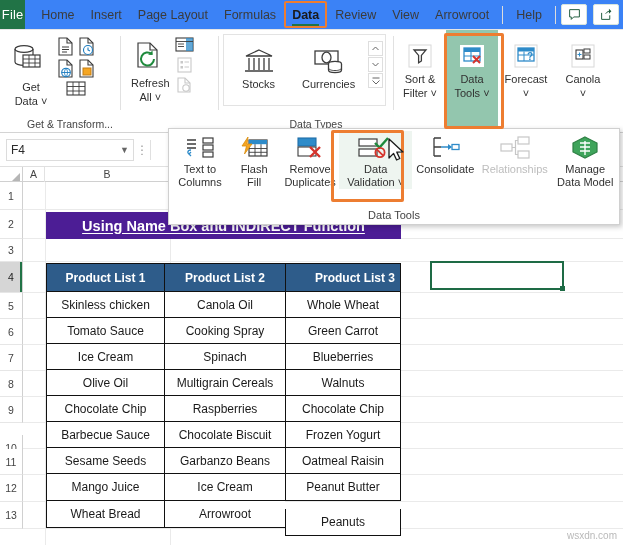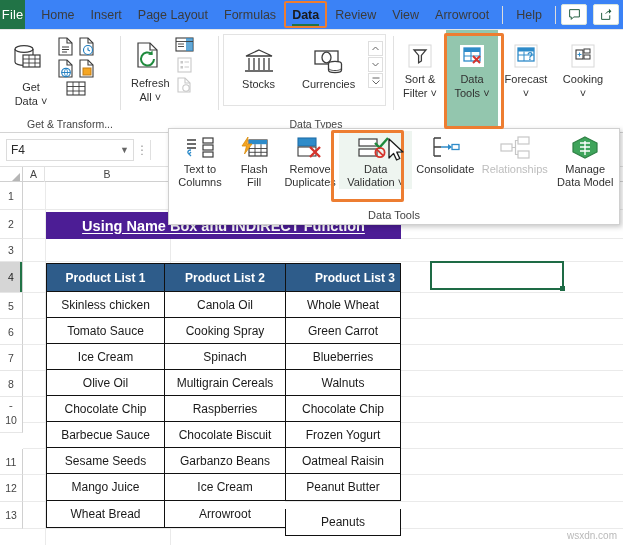--- a/index.html
+++ b/index.html
@@ -388,21 +388,21 @@
   <div class="rgroup" style="width:58px">
     <div class="gbody" style="justify-content:center">
       <div class="bigbtn" style="padding-top:8px">
         <svg class="icon" width="32" height="30" viewBox="0 0 32 30">
           <rect x="5" y="3" width="22" height="22" fill="none" stroke="#d8d8d8" stroke-width="1"></rect>
           <rect x="9" y="8" width="7" height="9" fill="#fff" stroke="#3c3c3c" stroke-width="1.1"></rect>
           <path d="M10.5 12.5h4M12.5 10.5v4" stroke="#2E8BC9" stroke-width="1.1"></path>
           <rect x="17" y="7" width="6" height="4" fill="#fff" stroke="#3c3c3c" stroke-width="1"></rect>
           <rect x="17" y="13" width="6" height="4" fill="#fff" stroke="#3c3c3c" stroke-width="1"></rect>
         </svg>
-        <div class="lbl">Cooking</div>
+        <div class="lbl">Canola</div>
         <div class="lbl">˅</div>
       </div>
     </div>
     <div class="glabel"></div>
   </div>
 </div>
 
 <div class="hl-box" style="left:444px; top:33px; width:60px; height:96px;"></div>
 
 <div id="fbar">
@@ -427,21 +427,21 @@
 
   <div class="rowhead" style="top:15px;  height:28px; line-height:28px;">1</div>
   <div class="rowhead" style="top:43px;  height:29px; line-height:29px;">2</div>
   <div class="rowhead" style="top:72px;  height:23px; line-height:23px;">3</div>
   <div class="rowhead act" style="top:95px; height:31px; line-height:31px;">4</div>
   <div class="rowhead" style="top:126px; height:26px; line-height:26px;">5</div>
   <div class="rowhead" style="top:152px; height:26px; line-height:26px;">6</div>
   <div class="rowhead" style="top:178px; height:26px; line-height:26px;">7</div>
   <div class="rowhead" style="top:204px; height:26px; line-height:26px;">8</div>
   <div class="rowhead" style="top:230px; height:26px; line-height:26px;">9</div>
-  <div class="rowhead" style="top:240px; height:26px; line-height:26px;">10</div>
+  <div class="rowhead" style="top:268px; height:26px; line-height:26px;">10</div>
   <div class="rowhead" style="top:282px; height:26px; line-height:26px;">11</div>
   <div class="rowhead" style="top:308px; height:27px; line-height:27px;">12</div>
   <div class="rowhead" style="top:335px; height:27px; line-height:27px;">13</div>
 
   <div class="cellgrid">
     <div class="vline" style="left:22px"></div>
     <div class="vline" style="left:147px"></div>
     <div class="hline" style="top:27px"></div>
     <div class="hline" style="top:56px"></div>
     <div class="hline" style="top:79px"></div>

